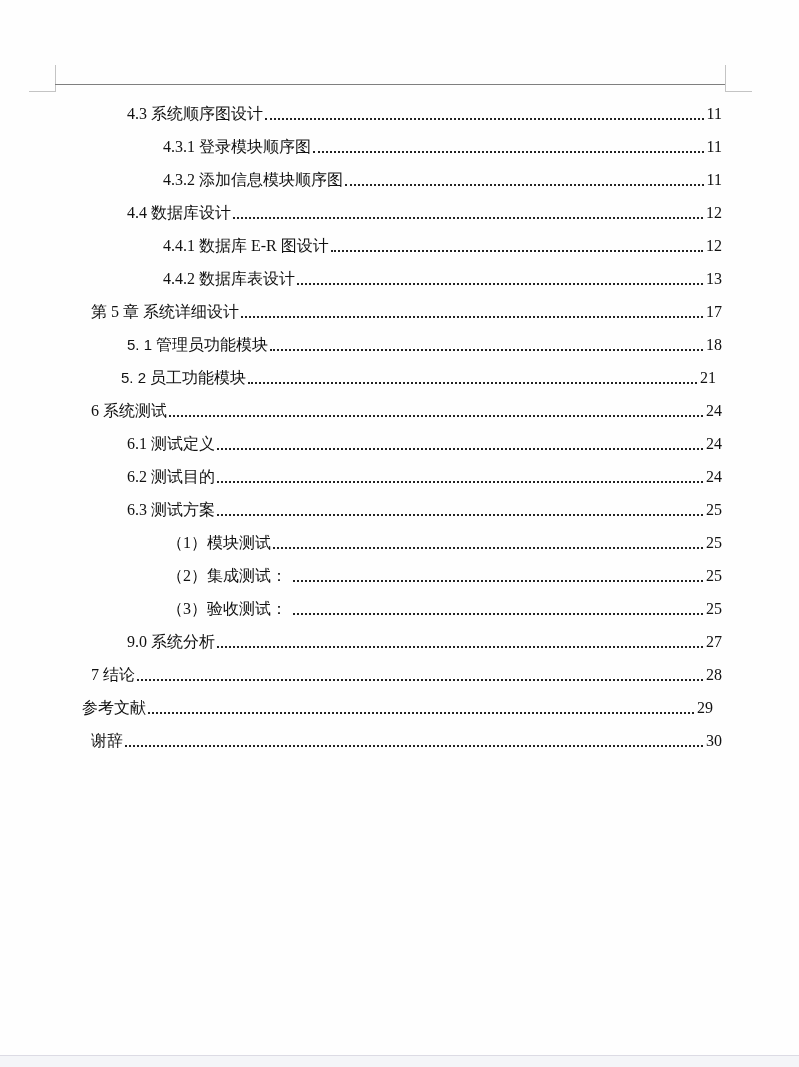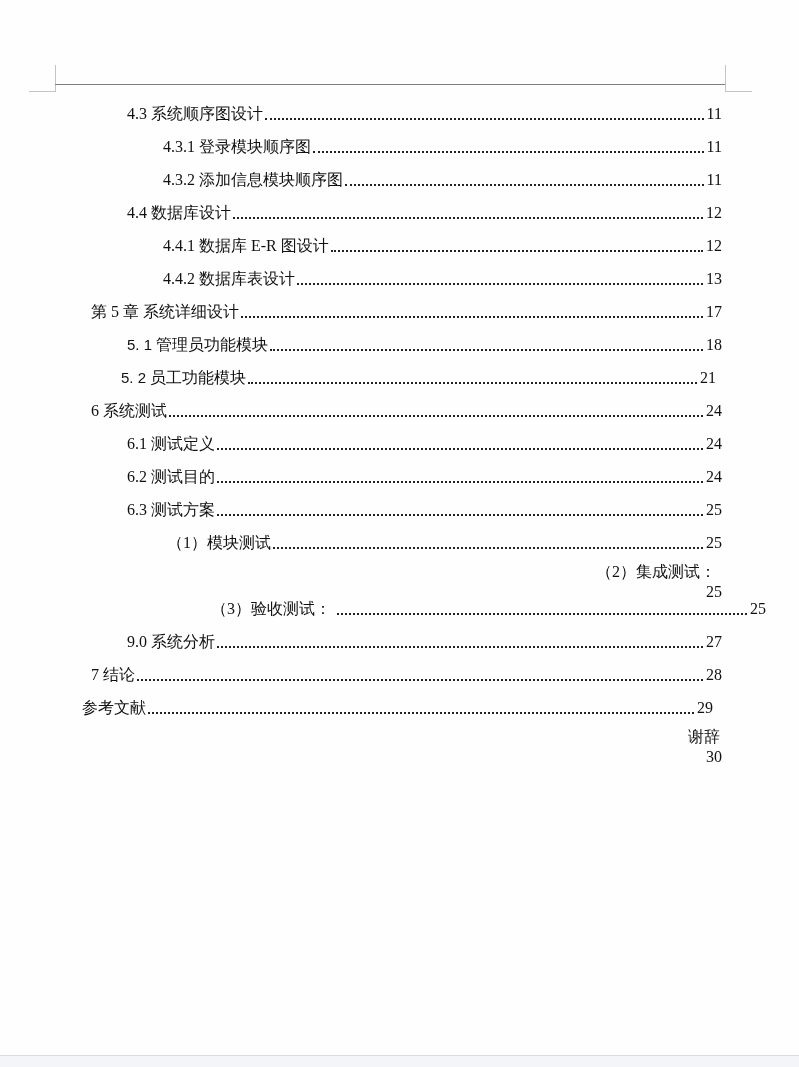--- a/index.html
+++ b/index.html
@@ -156,46 +156,46 @@
     <div class="toc-row" style="left:127px;width:595px;top:396px;">
       <span class="toc-title"><span>6.3</span> <span>测试方案</span></span>
       <span class="toc-leader"></span>
       <span class="toc-page">25</span>
     </div>
     <div class="toc-row" style="left:167px;width:555px;top:429px;">
       <span class="toc-title"><span>（1）</span><span>模块测试</span></span>
       <span class="toc-leader"></span>
       <span class="toc-page">25</span>
     </div>
-    <div class="toc-row" style="left:167px;width:555px;top:462px;flex-direction:column;">
+    <div class="toc-row" style="left:167px;width:555px;top:462px;">
       <span class="toc-title"><span>（2）</span><span>集成测试：</span>&nbsp;</span>
       <span class="toc-leader"></span>
       <span class="toc-page">25</span>
     </div>
-    <div class="toc-row" style="left:167px;width:555px;top:495px;margin-left:44px;">
+    <div class="toc-row" style="left:167px;width:555px;top:495px;">
       <span class="toc-title"><span>（3）</span><span>验收测试：</span>&nbsp;</span>
       <span class="toc-leader"></span>
       <span class="toc-page">25</span>
     </div>
     <div class="toc-row" style="left:127px;width:595px;top:528px;">
       <span class="toc-title"><span>9.0</span> <span>系统分析</span></span>
       <span class="toc-leader"></span>
       <span class="toc-page">27</span>
     </div>
     <div class="toc-row" style="left:91px;width:631px;top:561px;align-items:flex-end;">
       <span class="toc-title"><span>7</span><span> 结论</span></span>
       <span class="toc-leader"></span>
       <span class="toc-page">28</span>
     </div>
     <div class="toc-row" style="left:82px;width:631px;top:594px;justify-content:center;">
       <span class="toc-title"><span>参考文献</span></span>
       <span class="toc-leader"></span>
       <span class="toc-page">29</span>
     </div>
-    <div class="toc-row" style="left:91px;width:631px;top:627px;flex-direction:column;">
+    <div class="toc-row" style="left:91px;width:631px;top:627px;">
       <span class="toc-title"><span>谢辞</span></span>
       <span class="toc-leader"></span>
       <span class="toc-page">30</span>
     </div>
   </div>
 </div>
 
 <div class="bottom-band"></div>
 
 </body></html>

